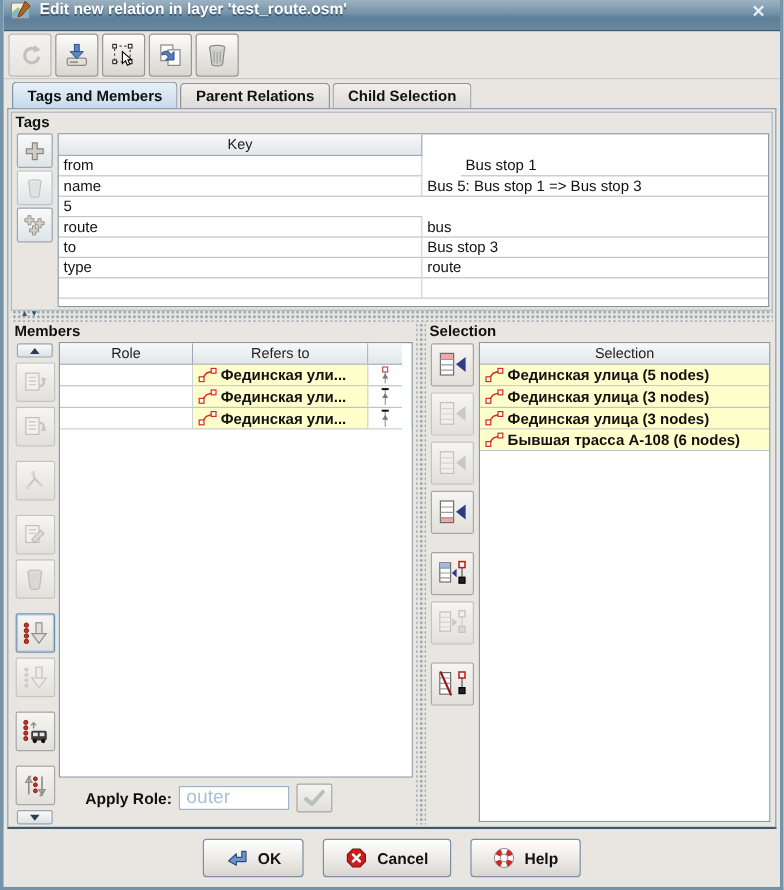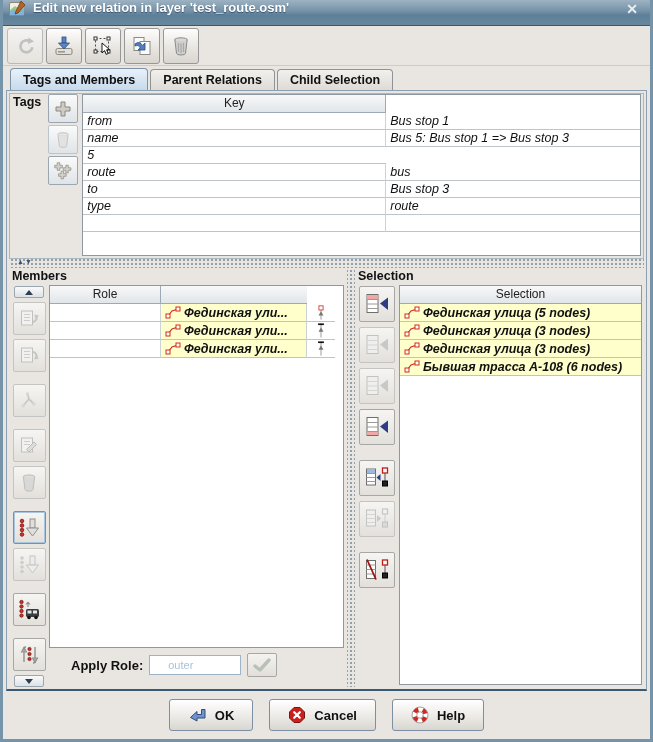--- a/index.html
+++ b/index.html
@@ -40,37 +40,37 @@
     background:linear-gradient(#e8f1f9,#c7daec);
     border-color:#7d93a7;padding-top:4px;
   }
   
   .tabpanel{
     flex:1;margin:0 3px;border:1px solid #8ba0b2;border-bottom:2px solid #3a5a74;
     background:#e9e6e1;display:flex;flex-direction:column;padding:2px;min-height:0;
   }
   .group-title{font-weight:bold;font-size:12.5px;padding:1px 3px 2px;color:#111;}
   
-  .tags-group{flex:0 0 166px;border:1px solid #aab8c2;display:flex;flex-direction:row;background:#e9e6e1;}
+  .tags-group{flex:0 0 166px;border:1px solid #aab8c2;display:flex;flex-direction:column;background:#e9e6e1;}
   .tags-body{flex:1;display:flex;min-height:0;padding:0 2px 2px 2px;gap:2px;}
   .side-strip{width:34px;flex:0 0 34px;display:flex;flex-direction:column;align-items:center;gap:2px;}
   .sbtn{
     width:30px;height:29px;border:1px solid #9aa7b2;border-radius:2px;
     background:linear-gradient(#fafafa,#dfe4e8);
     display:flex;align-items:center;justify-content:center;
   }
   .sbtn.disabled{border-color:#bcc4cb;}
   .grid-table{flex:1;border:1px solid #8c98a2;background:#fff;display:flex;flex-direction:column;min-height:0;overflow:hidden;}
   .thead{display:grid;flex:0 0 18px;}
   .thead .th{
     background:linear-gradient(#f7f8f9,#e2e6e9);
     border-right:1px solid #9daab5;border-bottom:1px solid #9daab5;
     text-align:center;font-size:12px;color:#222;line-height:17px;overflow:hidden;
   }
-  .trow{display:grid;flex:0 0 17px;font-style:italic;}
+  .trow{display:grid;flex:0 0 17px;}
   .trow .td{
     border-right:1px solid #cdd2d6;border-bottom:1px solid #bfc4c9;
     padding:0 4px;font-size:12.5px;line-height:16px;white-space:nowrap;overflow:hidden;color:#111;
   }
   .tags-cols{grid-template-columns:303px 1fr;}
   
   .h-splitter{
     flex:0 0 9px;position:relative;
     background-image:radial-gradient(circle,#93a0ab 1px,transparent 1.2px);
     background-size:4px 4px;background-position:1px 3px;
@@ -103,21 +103,21 @@
   .member-right{flex:1;display:flex;flex-direction:column;min-width:0;padding-right:3px;}
   .member-table{flex:1;margin-bottom:3px;}
   .member-cols{grid-template-columns:111px 146px 28px;}
   .mrow{flex:0 0 18px;}
   .cell-ref{display:flex;align-items:center;gap:3px;background:#ffffcc;font-weight:bold;padding:0 2px;}
   .cell-link{display:flex;align-items:stretch;justify-content:center;padding:0;}
   .apply-row{flex:0 0 28px;display:flex;align-items:center;gap:6px;padding:2px 0 2px 22px;margin-bottom:8px;}
   .apply-label{font-weight:bold;font-size:13px;color:#111;}
   .role-input{
     width:92px;height:20px;border:1px solid #9db3c7;background:#fff;
-    font-family:"Liberation Sans",sans-serif;font-size:11px;padding:0 18px;color:#333;
+    font-family:"Liberation Sans",sans-serif;font-size:16px;padding:0 5px;color:#333;
   }
   .role-input::placeholder{color:#a9c2d8;}
   .check-btn{width:30px;height:24px;border:1px solid #a7a7a5;border-radius:2px;background:linear-gradient(#f4f3f1,#e2dfda);display:flex;align-items:center;justify-content:center;}
   
   .selection-panel{flex:1;display:flex;flex-direction:column;min-width:0;}
   .selection-body{flex:1;display:flex;min-height:0;}
   .sel-strip{flex:0 0 44px;display:flex;flex-direction:column;align-items:center;gap:5px;padding-top:1px;}
   .selbtn{
     width:36px;height:36px;flex:0 0 36px;border:1px solid #a7a7a5;border-radius:2px;
     background:linear-gradient(#f6f5f3,#e3e0db);
@@ -243,21 +243,21 @@
               </svg>
             </span>
           </div>
         </div>
         <div class="grid-table">
           <div class="thead tags-cols">
             <div class="th">Key</div>
           </div>
           <div class="trow tags-cols">
             <div class="td">from</div>
-            <div class="td" style="border-right:none;">Bus stop 1</div>
+            <div class="td" style="border-right:none;margin-left:32px;">Bus stop 1</div>
           </div>
           <div class="trow tags-cols">
             <div class="td">name</div>
             <div class="td" style="border-right:none;">Bus 5: Bus stop 1 =&gt; Bus stop 3</div>
           </div>
           <div class="trow tags-cols">
             <div class="td" style="border-right:none;">5</div>
           </div>
           <div class="trow tags-cols">
             <div class="td">route</div>
@@ -395,20 +395,21 @@
             </div>
             <div class="scrollbtn" style="margin-top:auto;">
                 <span class="tri-down"></span>
               </div>
           </div>
 
           <div class="member-right">
             <div class="grid-table member-table">
               <div class="thead member-cols">
                 <div class="th">Role</div>
+                <div class="th">Refers to</div>
                 <div class="th" style="border-right:none;"></div>
               </div>
 
               <div class="trow member-cols mrow">
                 <div class="td"></div>
                 <div class="td cell-ref">
                   <span style="display:flex;flex:0 0 auto;">
                     <svg width="16" height="13" viewBox="0 0 16 13">
                       <polyline points="3,10 7,5 13,3" fill="none" stroke="#d42b1e" stroke-width="1.2"></polyline>
                       <rect x="1" y="8" width="4" height="4" fill="#fff" stroke="#d42b1e"></rect>

